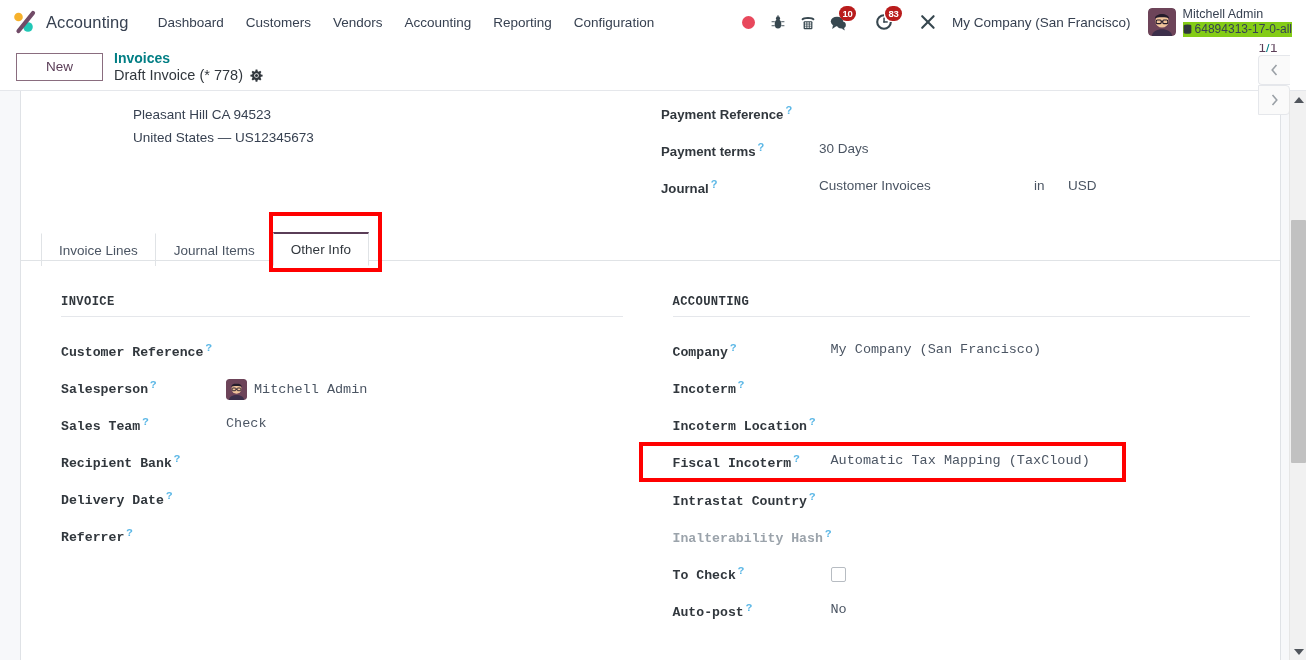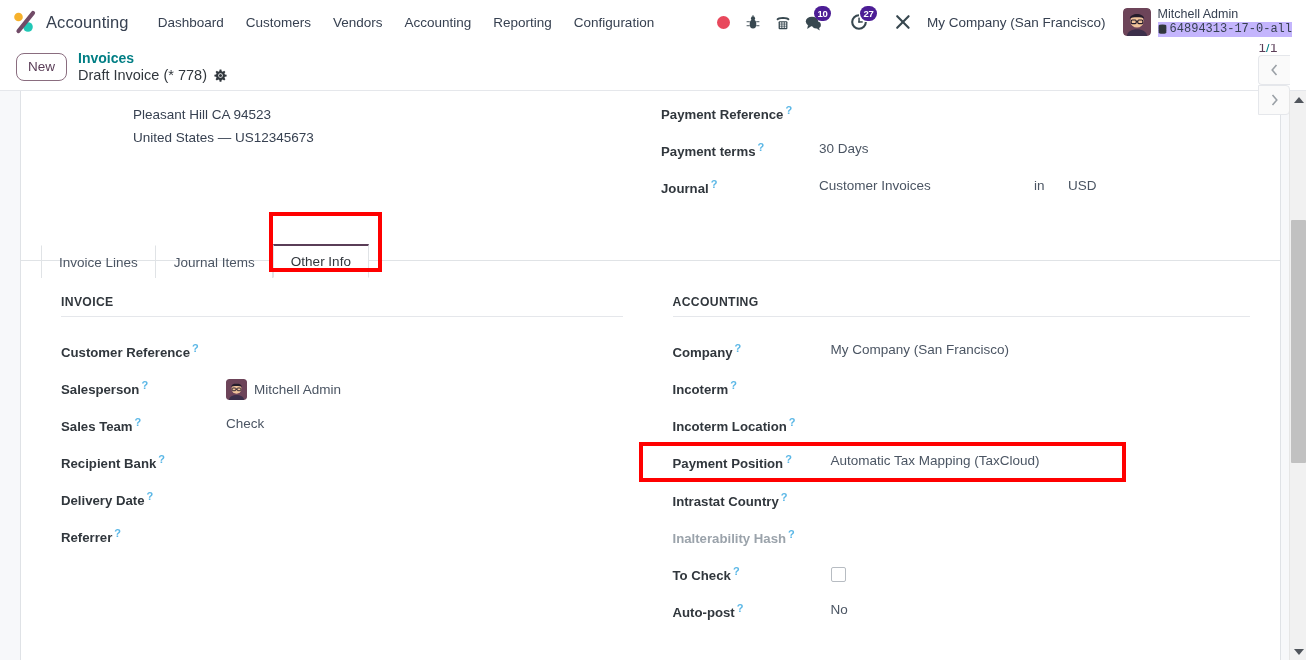--- a/index.html
+++ b/index.html
@@ -60,21 +60,21 @@
     cursor: pointer;
     color: #37474f;
   }
   .rec-dot {
     width: 13px; height: 13px; border-radius: 50%;
     background: #e8485c;
   }
   .badge {
     position: absolute;
     top: -1px; right: -3px;
-    background: #4c1d95;
+    background: #b91c1c;
     color: #fff;
     font-size: 9.5px;
     font-weight: 700;
     border-radius: 9px;
     min-width: 17px;
     height: 15px;
     line-height: 15px;
     text-align: center;
     padding: 0 3px;
     letter-spacing: -.2px;
@@ -91,46 +91,46 @@
     padding: 0 4px 0 8px;
     cursor: pointer;
   }
   .avatar-nav {
     width: 28px; height: 28px; border-radius: 4px;
     display: block; flex: none;
   }
   .user-lines { display: flex; flex-direction: column; line-height: 1.22; }
   .user-name { font-size: 12.5px; color: #374151; white-space: nowrap; }
   .db-line {
-    font-family: Liberation Mono, monospace;
+    font-family: Liberation Sans, sans-serif;
     font-size: 12px;
     color: #374151;
-    background: #c4b5fd;
+    background: #84cc16;
     white-space: nowrap;
     display: flex; align-items: center; gap: 3px;
   }
 
   
   .cp {
     height: 47px;
     display: flex;
     align-items: center;
     padding: 0 12px 0 16px;
     background: #ffffff;
     border-bottom: 1px solid #e5e7eb;
     position: relative;
     z-index: 10;
   }
   .new-btn {
     border: 1px solid #8a6d7f;
     color: #5a3d57;
     background: #fff;
-    border-radius: 8px;
+    border-radius: 0;
     font-size: 13.5px;
-    padding: 5px 11px;
+    padding: 5px 29px;
     cursor: pointer;
     line-height: 1.25;
   }
   .bc {
     margin-left: 11px;
     display: flex; flex-direction: column;
     line-height: 1.18;
   }
   .bc-parent {
     font-size: 14px;
@@ -226,40 +226,40 @@
   }
   .tab {
     font-size: 13.5px;
     color: #4b5563;
     padding: 9px 17px 8px 17px;
     border: 1px solid transparent;
     border-bottom: none;
     cursor: pointer;
     background: transparent;
     position: relative;
-    top: 18px;
+    top: 6px;
     white-space: nowrap;
   }
   .tab.first { border-left-color: #e0e3e6; }
   .tab:not(.active) { border-right: 1px solid #e0e3e6; }
   .tab.active {
     background: #fff;
     border: 1px solid #e0e3e6;
     border-top: 2px solid #5a3d57;
     border-bottom: 1px solid #fff;
     color: #31373d;
     padding-top: 8px;
   }
 
   
   .oi {
     display: flex;
     padding: 34px 0 0 0;
   }
-  .oi-col { flex: 1; }
+  .oi-col { flex: 1; font-family: Liberation Mono, monospace; }
   .oi-col.left  { padding-left: 40px; padding-right: 14px; }
   .oi-col.right { padding-left: 20px; padding-right: 30px; }
   .sec-title {
     font-size: 12.2px;
     font-weight: bold;
     color: #31373d;
     letter-spacing: .35px;
     padding-bottom: 7px;
     border-bottom: 1px solid #e5e7eb;
     margin-bottom: 24px;
@@ -379,21 +379,21 @@
       </svg>
       <span class="badge">10</span>
     </div>
 
     <div class="sysicon" style="margin-right:14px;">
       <svg width="18" height="18" viewBox="0 0 18 18">
         <path d="M9 2.2 A6.8 6.8 0 1 0 15.8 9" stroke="#37474f" stroke-width="2.1" fill="none"></path>
         <rect x="8.3" y="4.6" width="1.5" height="5" fill="#37474f"></rect>
         <rect x="8.3" y="8.2" width="4.4" height="1.5" fill="#37474f"></rect>
       </svg>
-      <span class="badge">27</span>
+      <span class="badge">83</span>
     </div>
 
     <div class="sysicon">
       <svg width="18" height="18" viewBox="0 0 18 18" stroke="#37474f" stroke-width="2.1" fill="none" stroke-linecap="round">
         <path d="M3.2 3.2 L14.6 14.8"></path>
         <path d="M14.6 3.2 L3.2 14.8"></path>
       </svg>
     </div>
 
     <div class="company-name">My Company (San Francisco)</div>
@@ -550,21 +550,21 @@
           <div class="flabel w-right-label"><span>Incoterm</span><span class="qm">?</span></div>
           <div class="fval"></div>
         </div>
 
         <div class="frow">
           <div class="flabel w-right-label"><span>Incoterm Location</span><span class="qm">?</span></div>
           <div class="fval"></div>
         </div>
 
         <div class="frow" style="margin-bottom:13px;">
-          <div class="flabel w-right-label"><span>Payment Position</span><span class="qm">?</span></div>
+          <div class="flabel w-right-label"><span>Fiscal Incoterm</span><span class="qm">?</span></div>
           <div class="fval">Automatic Tax Mapping (TaxCloud)</div>
         </div>
 
         <div class="frow">
           <div class="flabel w-right-label"><span>Intrastat Country</span><span class="qm">?</span></div>
           <div class="fval"></div>
         </div>
 
         <div class="frow">
           <div class="flabel w-right-label muted"><span>Inalterability Hash</span><span class="qm">?</span></div>

